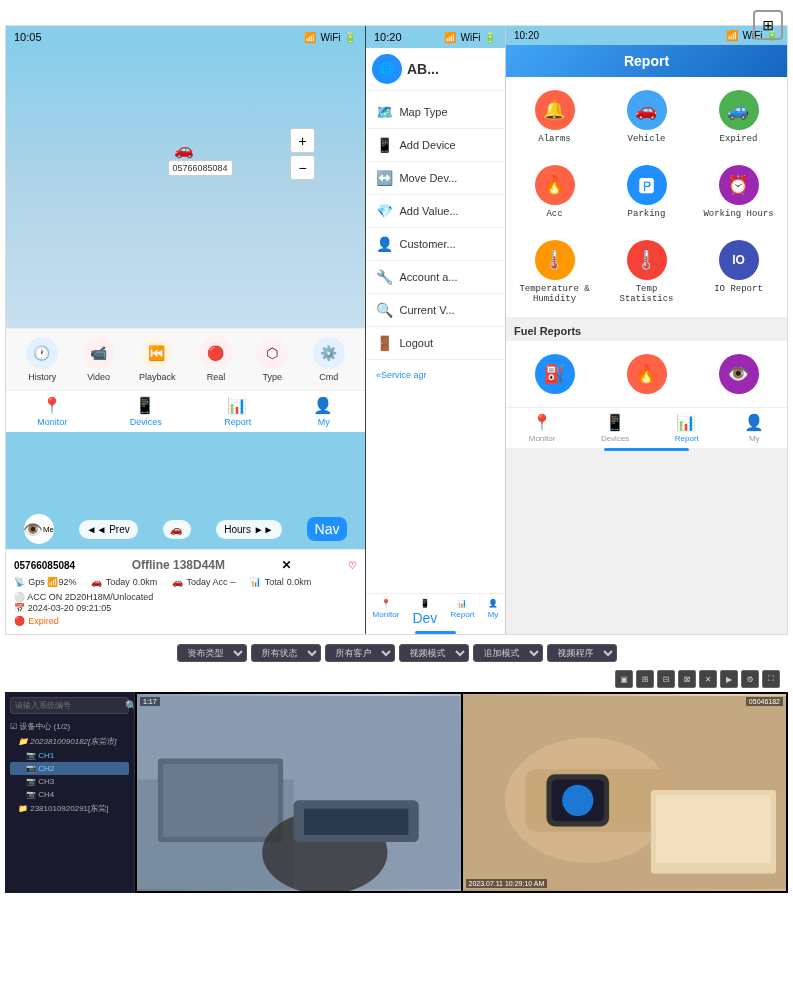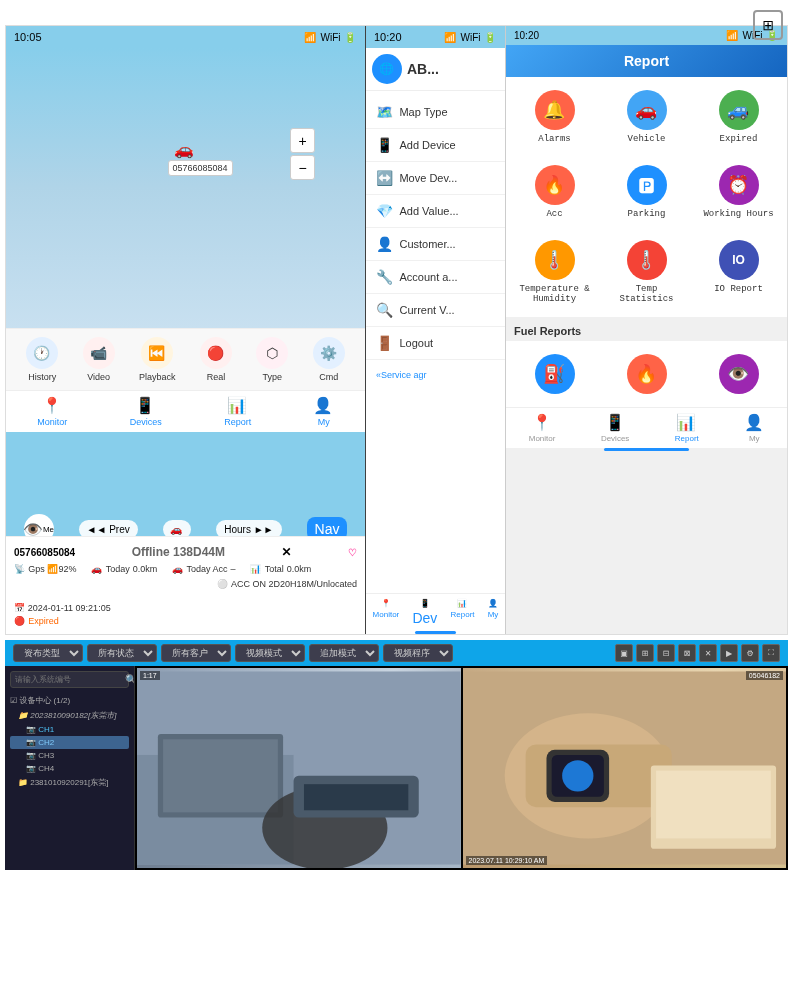--- a/index.html
+++ b/index.html
@@ -196,22 +196,21 @@
       margin-bottom: 5px;
     }
     .device-stat {
       display: flex;
       align-items: center;
       gap: 3px;
     }
     .device-acc-info {
       font-size: 9px;
       color: #333;
-      margin-bottom: 14px;
-      text-align: right;
+      margin-bottom: 1px;
     }
     .device-date {
       font-size: 9px;
       color: #333;
       margin-bottom: 3px;
     }
     .device-expired {
       font-size: 9px;
       color: #ff6600;
       display: flex;
@@ -409,26 +408,27 @@
     
     .video-section {
       height: 230px;
       background: #1a1a2e;
       margin: 0 5px 5px;
       position: relative;
       display: flex;
       flex-direction: column;
     }
     .video-toolbar {
-      background: #0ea5e9;
+      background: #ffffff;
       padding: 4px 8px;
       display: flex;
       align-items: center;
       gap: 8px;
       flex-wrap: wrap;
+      flex-direction: column;
     }
     .toolbar-group {
       display: flex;
       align-items: center;
       gap: 4px;
     }
     .toolbar-dropdown {
       background: #3d3d4d;
       color: #ccc;
       border: 1px solid #555;
@@ -634,21 +634,21 @@
           <span>Total</span>
           <span>0.0km</span>
         </div>
       </div>
       <div class="device-acc-info">
         <span>⚪</span>
         <span>ACC ON 2D20H18M/Unlocated</span>
       </div>
       <div class="device-date">
         <span>📅</span>
-        <span>2024-01-11 09:21:05</span>
+        <span>2024-03-20 09:21:05</span>
       </div>
       <div class="device-expired">
         <span>🔴</span>
         <span>Expired</span>
       </div>
     </div>
 
     <div class="quick-actions">
       <div class="quick-action">
         <div class="quick-action-icon" style="background:#e3f0ff;">

